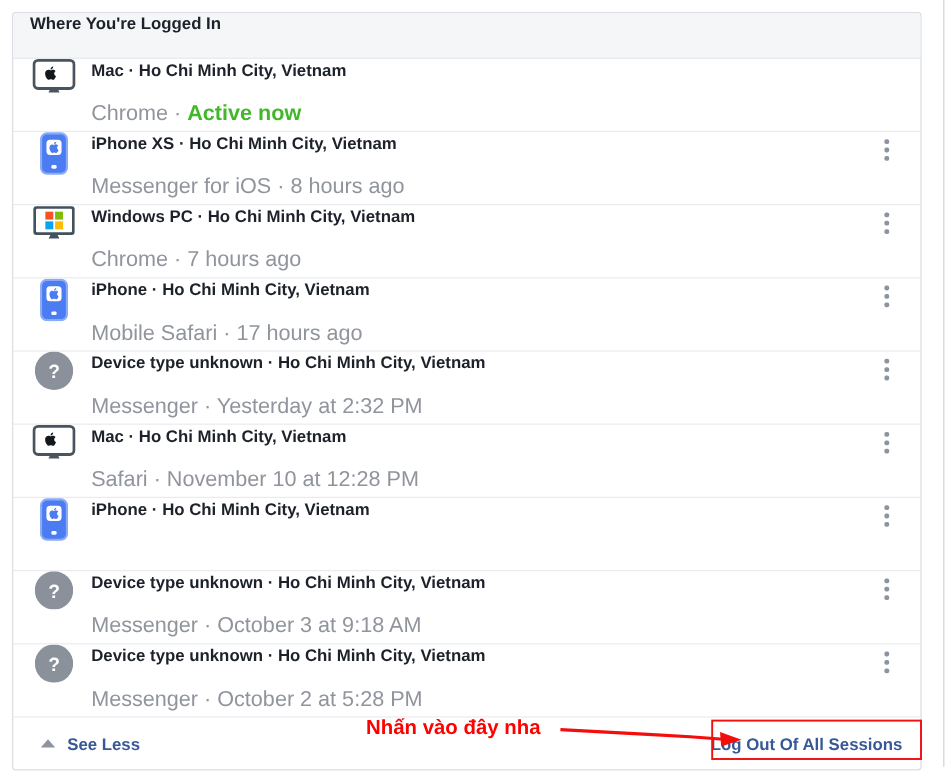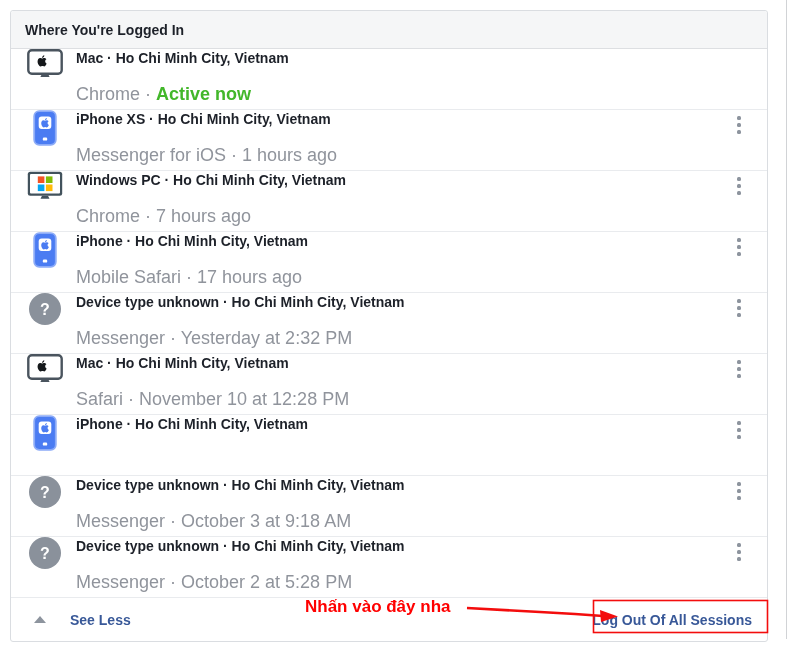--- a/index.html
+++ b/index.html
@@ -10,21 +10,21 @@
   }
   .page-divider{position:absolute;left:786px;top:0;width:1px;height:639px;background:#d1d3d6;}
 
   .panel{
     position:absolute;left:10px;top:10px;width:756px;
     background:#fff;border:1px solid #dadde1;border-radius:3px;
   }
   .panel-header{
     height:37px;background:var(--header-bg,#f5f6f7);
     border-bottom:1px solid #dddfe2;border-radius:3px 3px 0 0;
-    display:flex;align-items:center;padding:0 14px;
+    display:flex;padding:0 14px;
   }
   .panel-header .title{font-size:14px;font-weight:700;color:var(--title-text,#1d2129);}
 
   .session-list .row{
     height:60px;display:flex;align-items:flex-start;padding:0 14px;
   }
   .session-list .row + .row{border-top:1px solid #e9ebee;}
   .icon-wrap{width:40px;display:flex;justify-content:center;align-items:center;margin-right:11px;flex:none;}
   .texts{flex:1;min-width:0;}
   .row-title{font-size:14px;font-weight:700;color:var(--title-text,#1d2129);line-height:19px;}
@@ -34,21 +34,21 @@
   .kebab{
     display:flex;flex-direction:column;gap:3px;align-items:center;
     padding:6px;margin-right:6px;cursor:pointer;flex:none;
   }
   .kebab i{width:4px;height:4px;border-radius:1.5px;background:#8d949e;display:block;}
 
   .panel-footer{
     height:43px;border-top:1px solid #e9ebee;
     display:flex;align-items:center;padding:0 14px;
   }
-  .see-less{display:flex;align-items:center;gap:24px;cursor:pointer;padding-left:9px;}
+  .see-less{display:flex;align-items:center;gap:10px;cursor:pointer;padding-left:9px;}
   .caret-up{width:0;height:0;border-left:6px solid transparent;border-right:6px solid transparent;border-bottom:7px solid #8d949e;}
   .see-less .label{font-size:14px;font-weight:600;color:var(--accent-blue,#385898);}
   .logout-btn{
     margin-left:auto;background:none;border:none;cursor:pointer;
     font-family:"Liberation Sans",sans-serif;
     font-size:14px;font-weight:700;color:var(--accent-blue,#385898);padding:0;margin-right:1px;
   }
 
   .annotation-text{
     position:absolute;left:305px;top:596px;
@@ -98,21 +98,21 @@
             <rect x="5.7" y="6.5" width="12.6" height="12.6" rx="3" fill="#fff"></rect>
             <g transform="translate(6.4,7.1) scale(0.47)">
               <path d="M18.71 19.5c-.83 1.24-1.71 2.45-3.05 2.47-1.34.03-1.77-.79-3.29-.79-1.53 0-2 .77-3.27.82-1.31.05-2.3-1.32-3.14-2.53C4.25 17 2.94 12.45 4.7 9.39c.87-1.52 2.43-2.48 4.12-2.51 1.28-.02 2.5.87 3.29.87.78 0 2.26-1.07 3.81-.91.65.03 2.47.26 3.64 1.98-.09.06-2.17 1.28-2.15 3.81.03 3.02 2.65 4.03 2.68 4.04-.03.07-.42 1.44-1.38 2.83M13 3.5c.73-.83 1.94-1.46 2.94-1.5.13 1.17-.34 2.35-1.04 3.19-.69.85-1.83 1.51-2.95 1.42-.15-1.15.41-2.35 1.05-3.11z" fill="#4b7cf2"></path>
             </g>
             <rect x="9.8" y="27.6" width="4.4" height="3" rx="1.2" fill="#fff"></rect>
           </svg>
         </div>
     <div class="texts">
       <div class="row-title">iPhone XS · Ho Chi Minh City, Vietnam</div>
       <div class="row-subtitle">
-        <span class="app">Messenger for iOS</span><span class="sep"> · </span><span class="time">1 hours ago</span>
+        <span class="app">Messenger for iOS</span><span class="sep"> · </span><span class="time">8 hours ago</span>
       </div>
     </div>
     <div class="kebab">
           <i></i>
           <i></i>
           <i></i>
         </div>
   </div>
 
   <div class="row">

